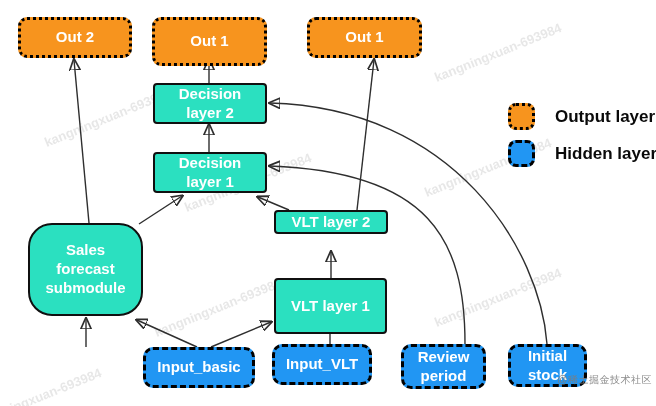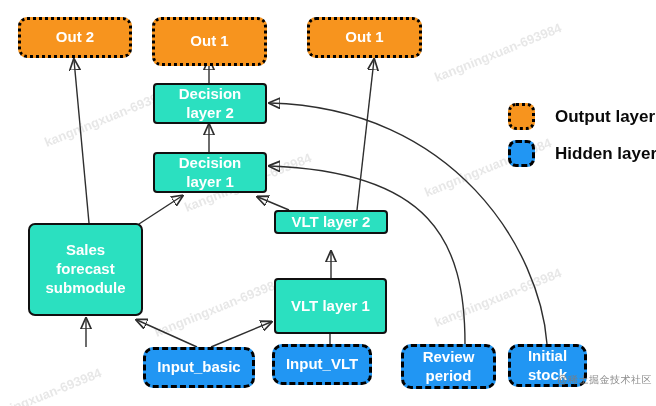--- a/index.html
+++ b/index.html
@@ -17,21 +17,21 @@
   svg.edges path{fill:none;stroke:#2e2e2e;stroke-width:1.4px;}
   
   .node{
     position:absolute;display:flex;align-items:center;justify-content:center;
     text-align:center;box-sizing:border-box;color:#ffffff;font-weight:bold;
     font-size:15px;line-height:1.25;white-space:pre-line;
   }
   .node.output{background:var(--output,#F7941E);border:3px dotted #000;border-radius:9px;}
   .node.hidden{background:var(--hidden,#2BE0C0);border:2px solid #101010;border-radius:4px;}
   .node.input{background:var(--input,#2196F3);border:3px dashed #000;border-radius:10px;}
-  .node.big{border-radius:7px;}
+  .node.big{border-radius:24px;}
   
   .legend{position:absolute;left:508px;top:103px;}
   .legend-row{display:flex;align-items:center;height:27px;margin-bottom:10px;}
   .swatch{width:27px;height:27px;box-sizing:border-box;flex:0 0 auto;}
   .swatch.output{background:var(--output,#F7941E);border:3px dotted #000;border-radius:8px;}
   .swatch.hidden{background:var(--hidden,#2BE0C0);border:2px solid #101010;border-radius:8px;}
   .swatch.input{background:var(--input,#2196F3);border:3px dashed #000;border-radius:8px;}
   .legend-label{margin-left:20px;font-size:17px;font-weight:bold;color:#0a0a0a;white-space:nowrap;}
   
   .corner-wm{
@@ -106,21 +106,21 @@
 forecast
 submodule</span>
   </div>
 
   <div class="node input" style="left:143px;top:347px;width:112px;height:41px">
     <span>Input_basic</span>
   </div>
   <div class="node input" style="left:272px;top:344px;width:100px;height:41px">
     <span>Input_VLT</span>
   </div>
-  <div class="node input" style="left:401px;top:344px;width:95px;height:45px">
+  <div class="node input" style="left:401px;top:344px;width:85px;height:45px">
     <span>Review
 period</span>
   </div>
   <div class="node input" style="left:508px;top:344px;width:79px;height:43px">
     <span>Initial
 stock</span>
   </div>
 
   <div class="legend">
     <div class="legend-row">

